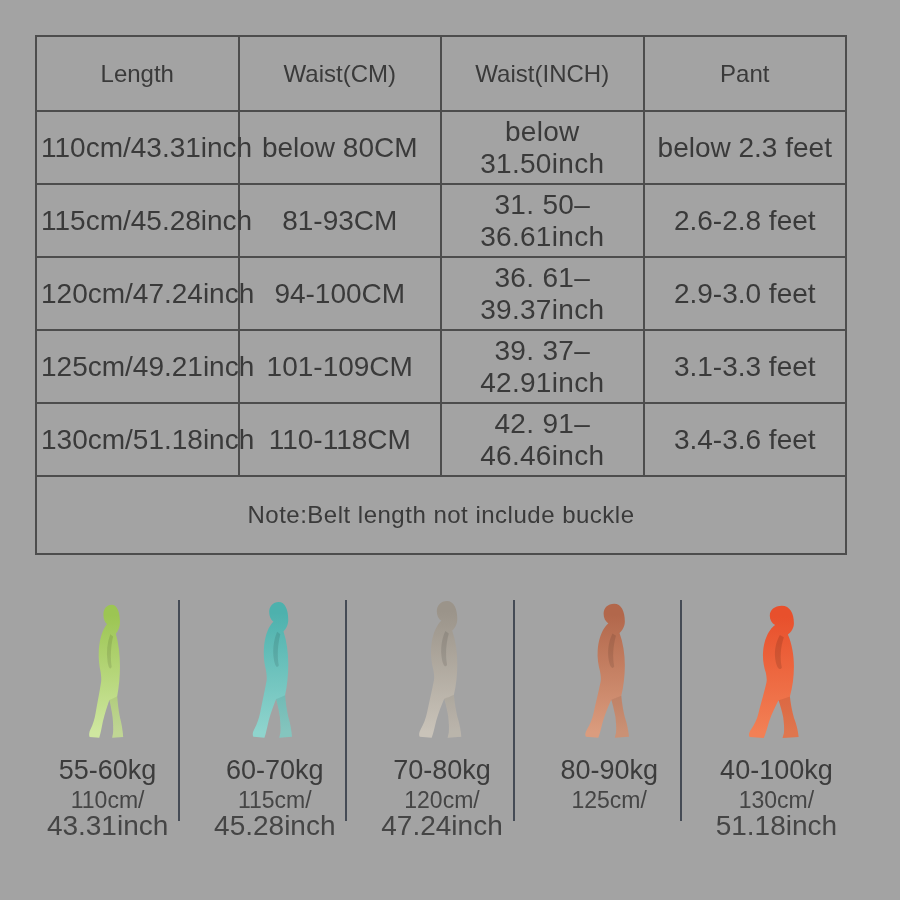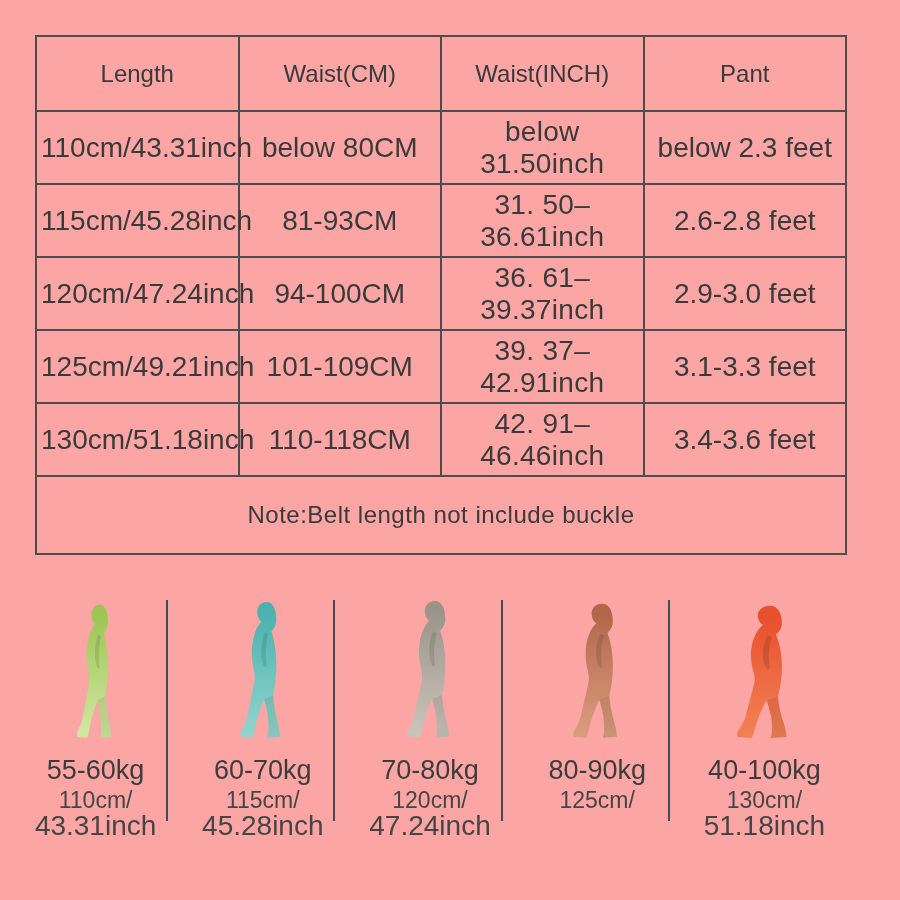--- a/index.html
+++ b/index.html
@@ -1,19 +1,19 @@
 <!DOCTYPE html>
 <html><head>
 <meta charset="utf-8">
 <style>
   html,body{margin:0;padding:0;}
   .page{
     position:relative;
     width:900px;height:900px;
-    background:#fca5a5;
+    background:#a3a3a3;
     font-family:"Liberation Sans","DejaVu Sans",sans-serif;
     color:#3a3a3a;
     overflow:hidden;
   }
   
   .size-table{
     position:absolute;left:35px;top:35px;width:812px;
     border-collapse:collapse;table-layout:fixed;
     background:transparent;
   }
@@ -23,21 +23,21 @@
     font-weight:400;
     color:#3a3a3a;
     padding:0 4px;
   }
   .size-table th{height:73px;font-size:24px;}
   .size-table td{height:71px;font-size:28px;}
   .size-table td.note-cell{height:76px;font-size:24px;letter-spacing:.5px;}
   .inch-col{letter-spacing:.3px;}
   
   .figures{
-    position:absolute;left:24px;top:596px;width:812px;
+    position:absolute;left:36px;top:596px;width:812px;
     display:flex;
     gap:24px;
   }
   .fig-col{
     width:20%;position:relative;text-align:center;
   }
   .v-divider{
     position:absolute;right:-1px;top:4px;
     width:2px;height:221px;background:#454b55;
   }

